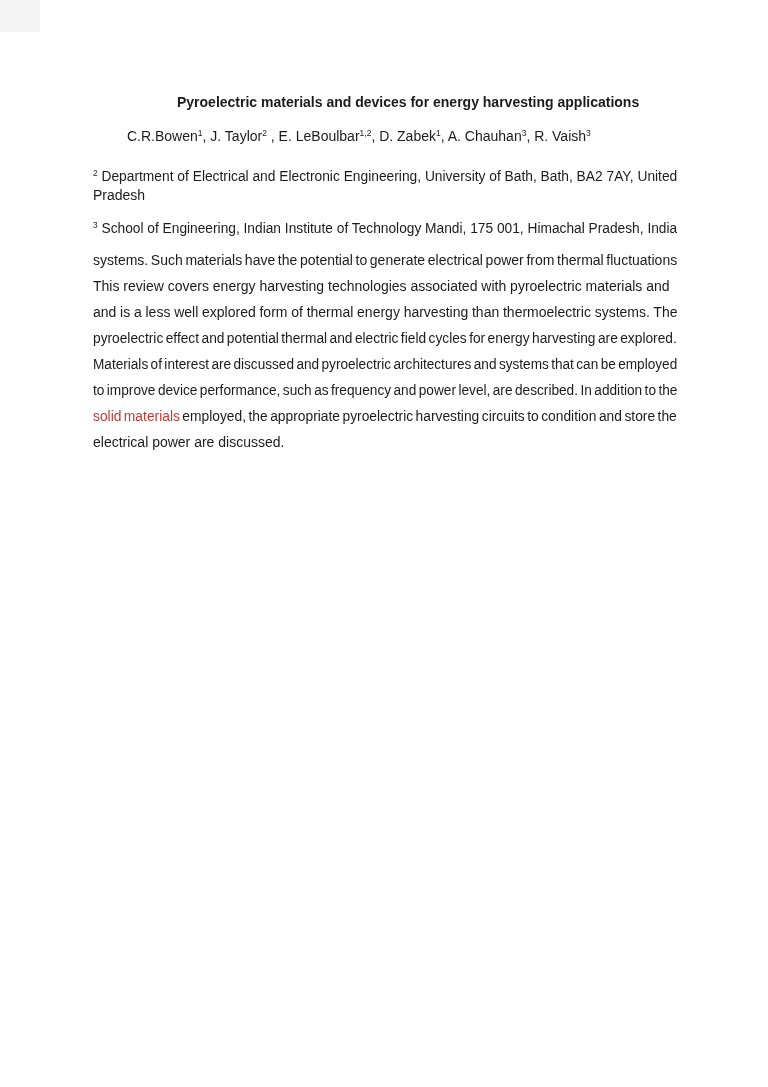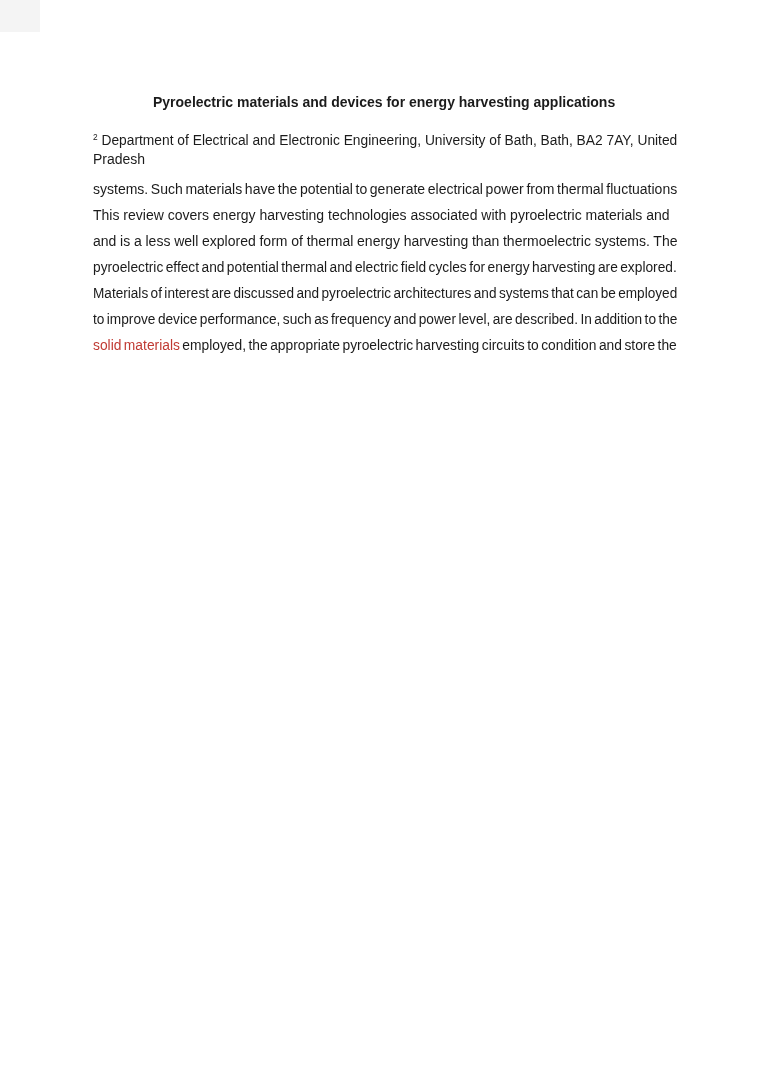--- a/index.html
+++ b/index.html
@@ -14,21 +14,21 @@
   }
   .scan-artifact {
     position: absolute;
     left: 0; top: 0;
     width: 40px; height: 32px;
     background: #f4f4f4;
   }
   .content { padding: 92px 91px 0 93px; position: relative; }
   .title {
     font-weight: 700;
-    margin-left: 20px;
+    margin-left: 44px;
     line-height: 20px;
     padding-left: 40px;
   }
   .authors {
     margin: 14px 0 0 34px;
     line-height: 20px;
   }
   .sup {
     font-size: 8.5px;
     position: relative;
@@ -47,29 +47,34 @@
   .abstract { margin-top: 8px; }
   .line { line-height: 26px; height: 26px; }
 </style>
 </head>
 <body>
 
 <div class="page" id="page" style="color: rgb(27, 27, 27); background: rgb(255, 255, 255);">
   <div class="scan-artifact"></div>
   <div class="content">
     <div class="title" style="white-space: nowrap;">Pyroelectric materials and devices for energy harvesting applications</div>
+    <div class="authors" id="authors" style="white-space: nowrap;"><span>C.R.Bowen</span><span class="sup">1</span><span>, J. Taylor</span><span class="sup">2</span><span> , E. LeBoulbar</span><span class="sup">1,2</span><span>, D. Zabek</span><span class="sup">1</span><span>, A. Chauhan</span><span class="sup">3</span><span>, R. Vaish</span><span class="sup">3</span></div>
     <div class="affils" id="affils">
         <div class="affil">
           <div class="affil-line" style="white-space: nowrap; width: 593px; transform: scaleX(0.9848); transform-origin: 0px 0px;"><span class="sup">2</span> Department of Electrical and Electronic Engineering, University of Bath, Bath, BA2 7AY, United</div>
           <div class="affil-line" style="white-space: nowrap;">Pradesh</div>
+        </div>
+        <div class="affil">
+          <div class="affil-line" style="white-space: nowrap; width: 595px; transform: scaleX(0.9815); transform-origin: 0px 0px;"><span class="sup">3</span> School of Engineering, Indian Institute of Technology Mandi, 175 001, Himachal Pradesh, India</div>
         </div>
       </div>
     <div class="abstract" id="abstract">
         <div class="line just" style="white-space: nowrap; word-spacing: -1.25px;"><span>systems. Such materials have the potential to generate electrical power from thermal fluctuations</span></div>
         <div class="line just" style="white-space: nowrap; word-spacing: 0px;"><span>This review covers energy harvesting technologies associated with pyroelectric materials and</span></div>
         <div class="line just" style="white-space: nowrap; word-spacing: -0.14px;"><span>and is a less well explored form of thermal energy harvesting than thermoelectric systems. The</span></div>
         <div class="line just" style="white-space: nowrap; word-spacing: -1.4px; width: 595px; transform: scaleX(0.9815); transform-origin: 0px 0px;"><span>pyroelectric effect and potential thermal and electric field cycles for energy harvesting are explored.</span></div>
         <div class="line just" style="white-space: nowrap; word-spacing: -1.4px; width: 601px; transform: scaleX(0.9717); transform-origin: 0px 0px;"><span>Materials of interest are discussed and pyroelectric architectures and systems that can be employed</span></div>
         <div class="line just" style="white-space: nowrap; word-spacing: -1.4px; width: 598px; transform: scaleX(0.9766); transform-origin: 0px 0px;"><span>to improve device performance, such as frequency and power level, are described. In addition to the</span></div>
         <div class="line just" style="white-space: nowrap; word-spacing: -1.4px; width: 592px; transform: scaleX(0.9865); transform-origin: 0px 0px;"><span style="color: rgb(192, 58, 51);">solid materials</span><span> employed, the appropriate pyroelectric harvesting circuits to condition and store the</span></div>
+        <div class="line"><span>electrical power are discussed.</span></div>
       </div>
   </div>
 </div>
 
 </body></html>

